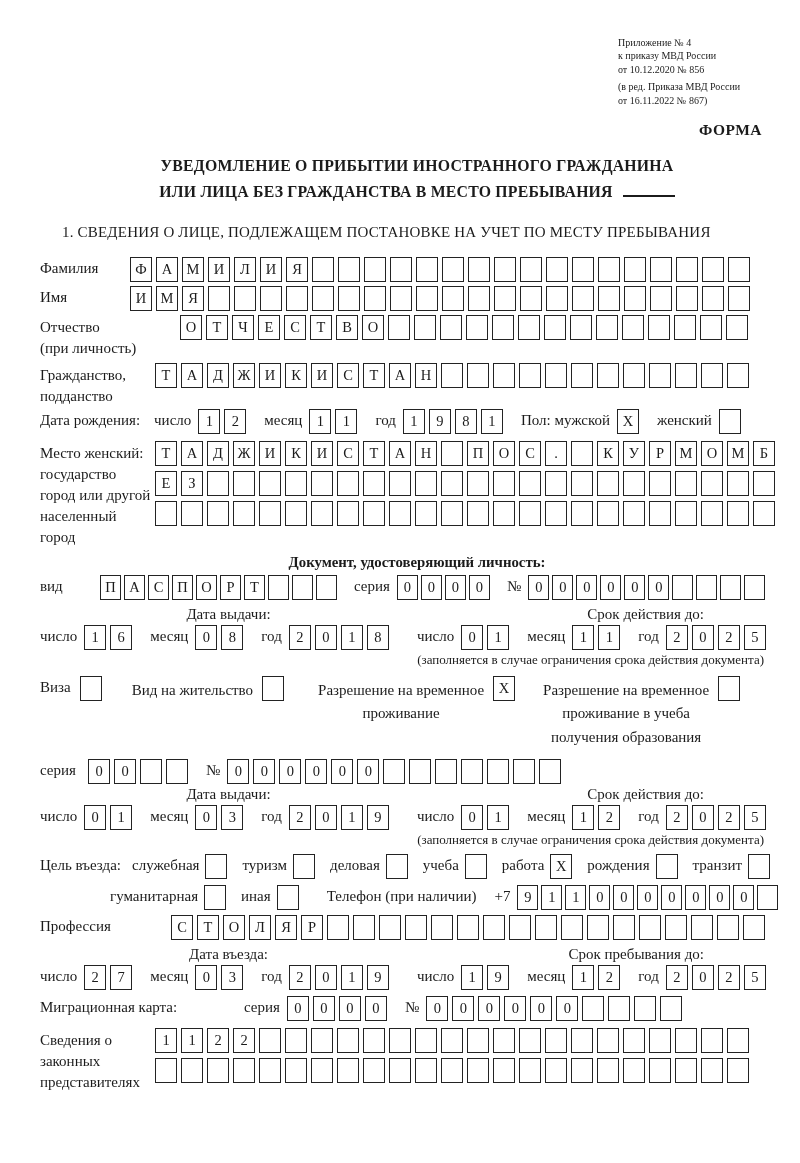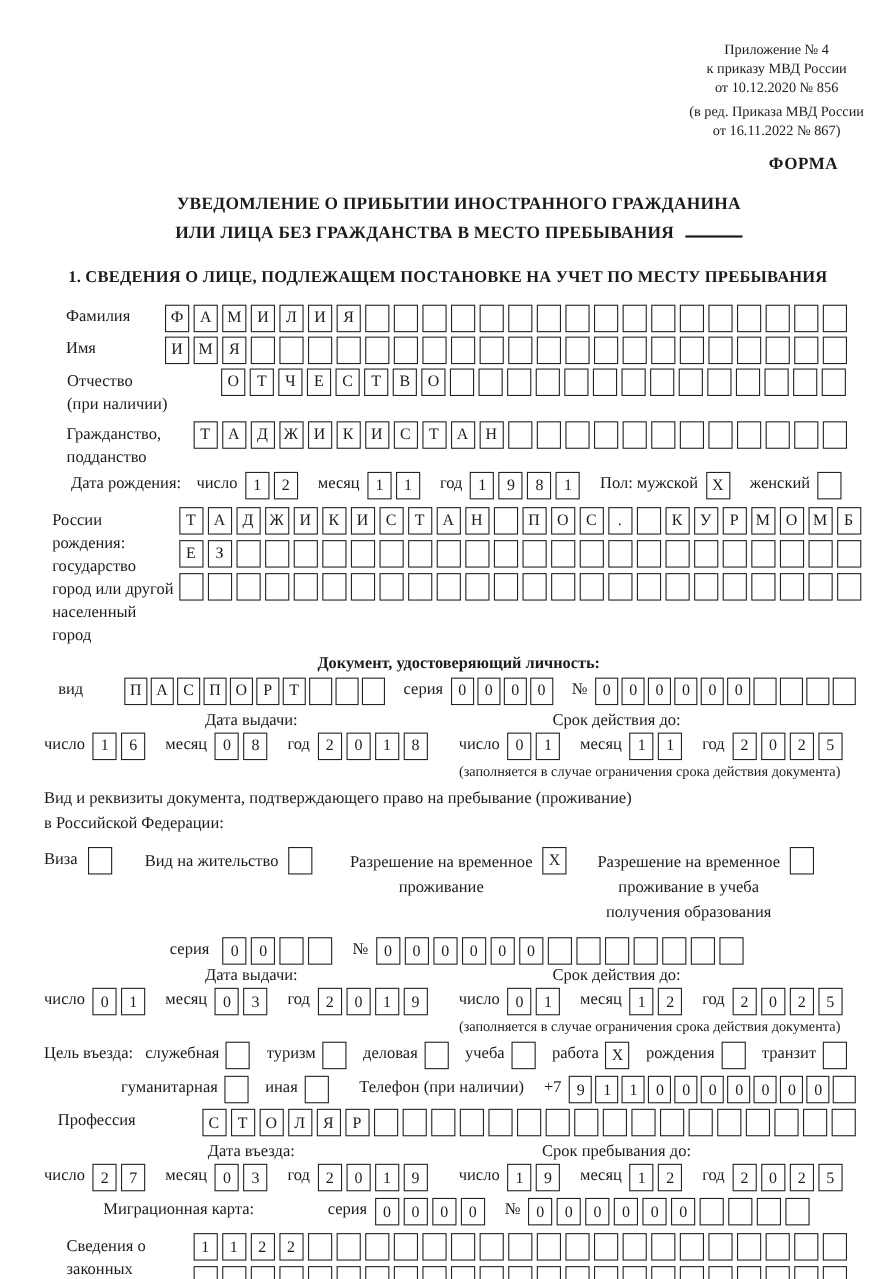--- a/index.html
+++ b/index.html
@@ -6,32 +6,32 @@
   html, body { background: #ffffff; }
   body {
     width: 800px; height: 1163px;
     font-family: "Liberation Serif", "DejaVu Serif", serif;
     color: #1b1b1b; font-size: 15px;
     position: relative; overflow: hidden;
   }
   .page { padding: 36px 6px 10px 40px; width: 800px; }
 
   
-  .hdr { margin-left: 578px; font-size: 13px; line-height: 1.34; text-align: center; }
+  .hdr { margin-left: 578px; font-size: 10px; line-height: 1.34; }
   .hdr .gap { margin-top: 4px; }
   .forma { text-align: right; padding-right: 32px; font-weight: bold; font-size: 15.5px; margin-top: 14px; letter-spacing: .5px; }
 
   
   .title { text-align: center; font-weight: bold; font-size: 15.8px; line-height: 1.62; margin-top: 14px; letter-spacing: .2px; }
   .uline { display: inline-block; width: 52px; border-bottom: 2px solid #1b1b1b; margin-left: 10px; vertical-align: baseline; height: 14px; }
 
-  .sec-head { font-weight: bold; font-size: 15px; margin-top: 20px; padding-left: 22px; letter-spacing: .2px; }
+  .sec-head { font-weight: normal; font-size: 15px; margin-top: 20px; padding-left: 22px; letter-spacing: .2px; }
 
   
-  .row { display: flex; align-items: flex-start; margin-bottom: 4px; justify-content: center; }
+  .row { display: flex; align-items: flex-start; margin-bottom: 4px; }
   .body { margin-top: 16px; }
   .lbl { flex: none; padding-top: 3px; }
   .w90  { width: 90px; }
   .w115 { width: 115px; }
   .w140 { width: 140px; }
   .w170 { width: 170px; }
   .two  { line-height: 21px; padding-top: 2px; }
 
   
   .cells { display: inline-flex; flex: none; }
@@ -43,21 +43,21 @@
   }
   .tight .cell { width: 21px; margin-right: 3px; }
   .stack .cells { display: flex; margin-bottom: 5px; }
 
   .dlbl { flex: none; margin: 3px 7px 0 14px; }
   .dlbl0 { flex: none; margin: 3px 7px 0 0; }
 
   
   .dtitles { display: flex; margin-top: 2px; }
   .dtitles div { width: 50%; text-align: center; }
-  .dtitles div:last-child { padding-right: 90px; }
+  .dtitles div:last-child { padding-right: 90px; text-align: right; }
   .drow { display: flex; margin-top: 2px; margin-bottom: 2px; }
   .dgroup { display: flex; align-items: flex-start; width: 50%; }
   .note-right { text-align: right; padding-right: 30px; font-size: 13px; margin-bottom: 6px; margin-top: 1px; }
 
   .plain { margin-top: 6px; line-height: 1.55; }
 
   
   .perm-row { display: flex; align-items: flex-start; margin-top: 8px; margin-bottom: 10px; }
   .perm-item { display: flex; align-items: flex-start; }
   .perm-item .txt { padding-top: 3px; }
@@ -157,21 +157,21 @@
           <span class="cell"></span>
           <span class="cell"></span>
           <span class="cell"></span>
           <span class="cell"></span>
         </div>
     </div>
 
     <div class="row">
       <div class="lbl w140 two">
         <div>Отчество</div>
-        <div>(при наличии)</div>
+        <div>(при личность)</div>
       </div>
       <div class="cells">
           <span class="cell">О</span>
           <span class="cell">Т</span>
           <span class="cell">Ч</span>
           <span class="cell">Е</span>
           <span class="cell">С</span>
           <span class="cell">Т</span>
           <span class="cell">В</span>
           <span class="cell">О</span>
@@ -248,21 +248,21 @@
           <span class="cell">X</span>
         </span>
       <span class="dlbl">женский</span>
       <span class="cells">
           <span class="cell"></span>
         </span>
     </div>
 
     <div class="row" style="margin-bottom:2px;">
       <div class="lbl w115 two">
-        <div>России рождения:</div>
+        <div>Место женский:</div>
         <div>государство</div>
         <div>город или другой</div>
         <div>населенный город</div>
       </div>
       <div class="stack">
         <div class="cells">
             <span class="cell">Т</span>
             <span class="cell">А</span>
             <span class="cell">Д</span>
             <span class="cell">Ж</span>
@@ -419,24 +419,20 @@
           <span class="cells">
             <span class="cell">2</span>
             <span class="cell">0</span>
             <span class="cell">2</span>
             <span class="cell">5</span>
           </span>
       </div>
     </div>
     <div class="note-right">(заполняется в случае ограничения срока действия документа)</div>
 
-    <div class="plain">
-      <div>Вид и реквизиты документа, подтверждающего право на пребывание (проживание)</div>
-      <div>в Российской Федерации:</div>
-    </div>
 
     <div class="perm-row">
       <div class="perm-item g1">
         <span class="txt">Виза</span>
         <span class="cells">
             <span class="cell"></span>
           </span>
       </div>
       <div class="perm-item g2">
         <span class="txt">Вид на жительство</span>

